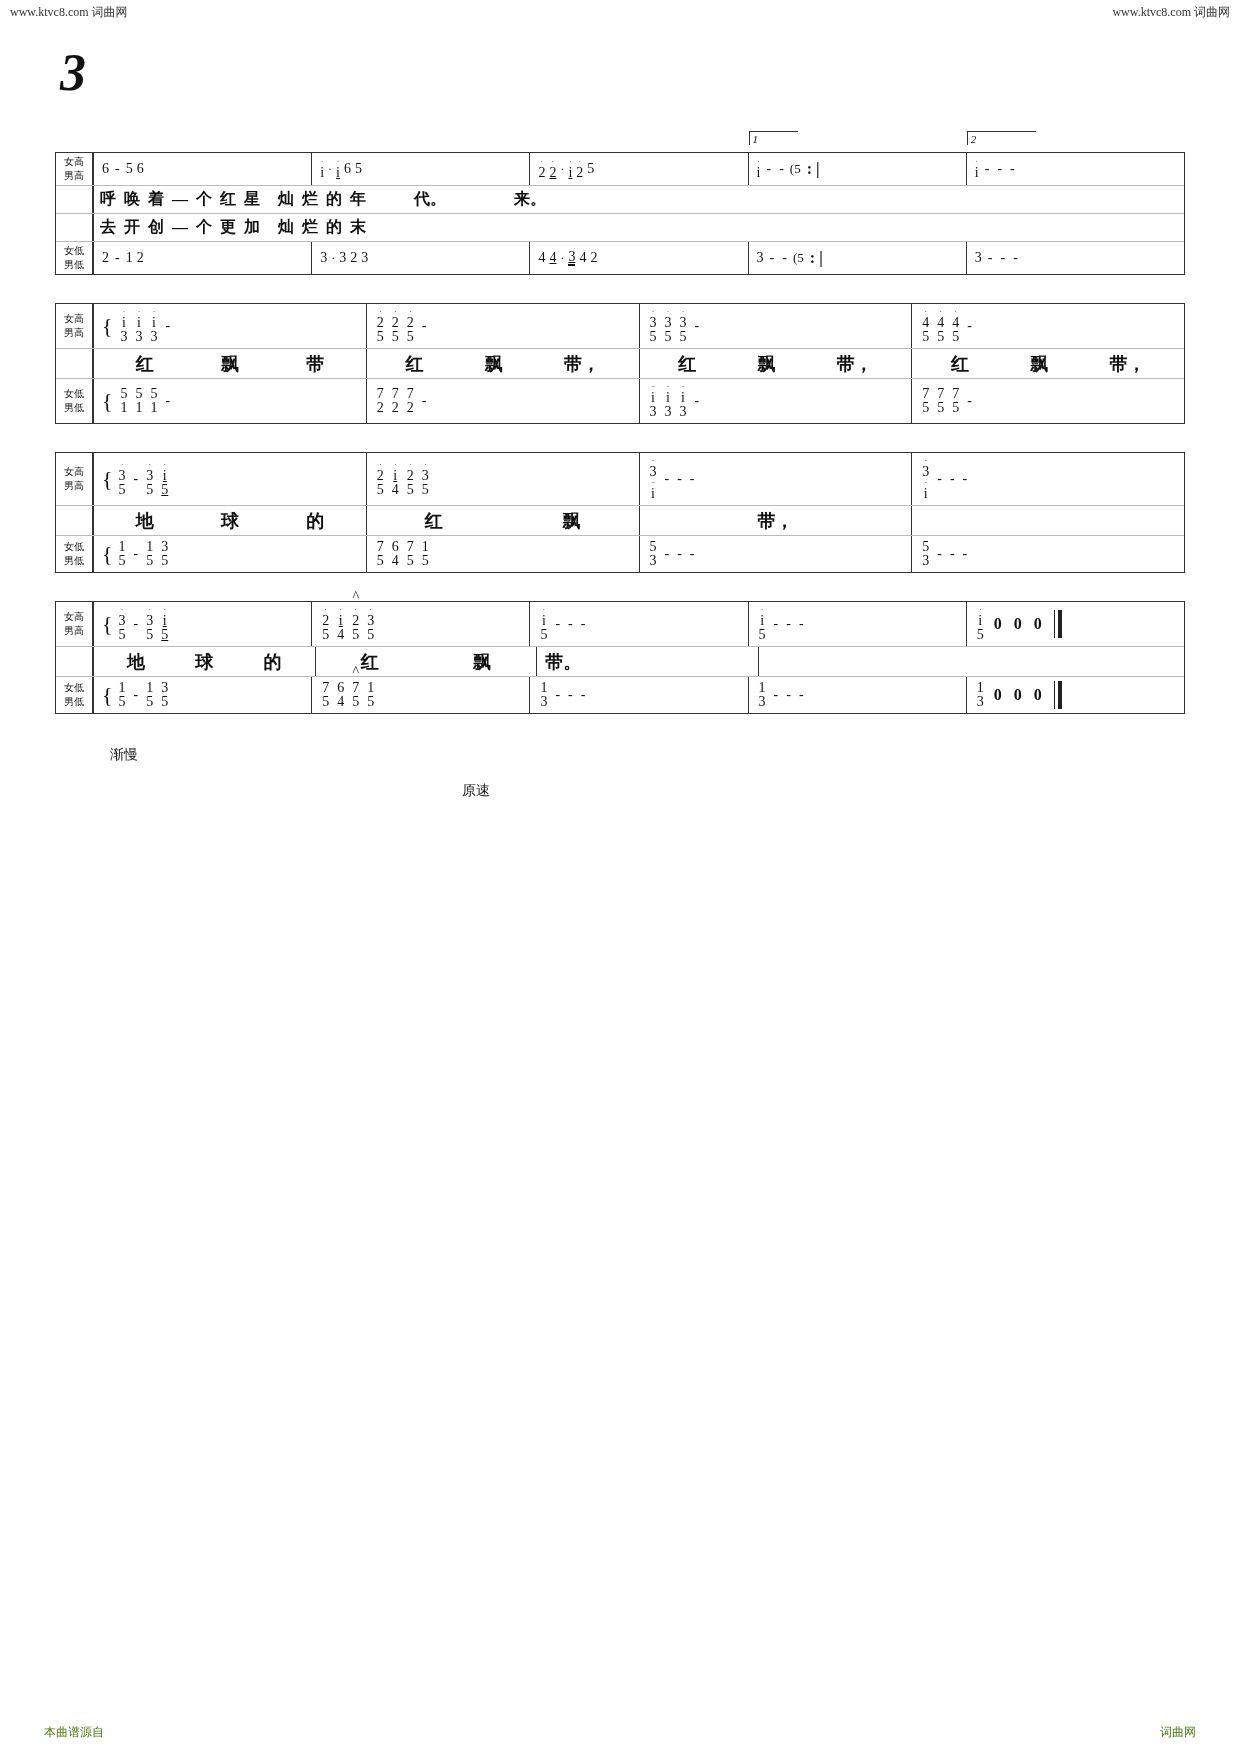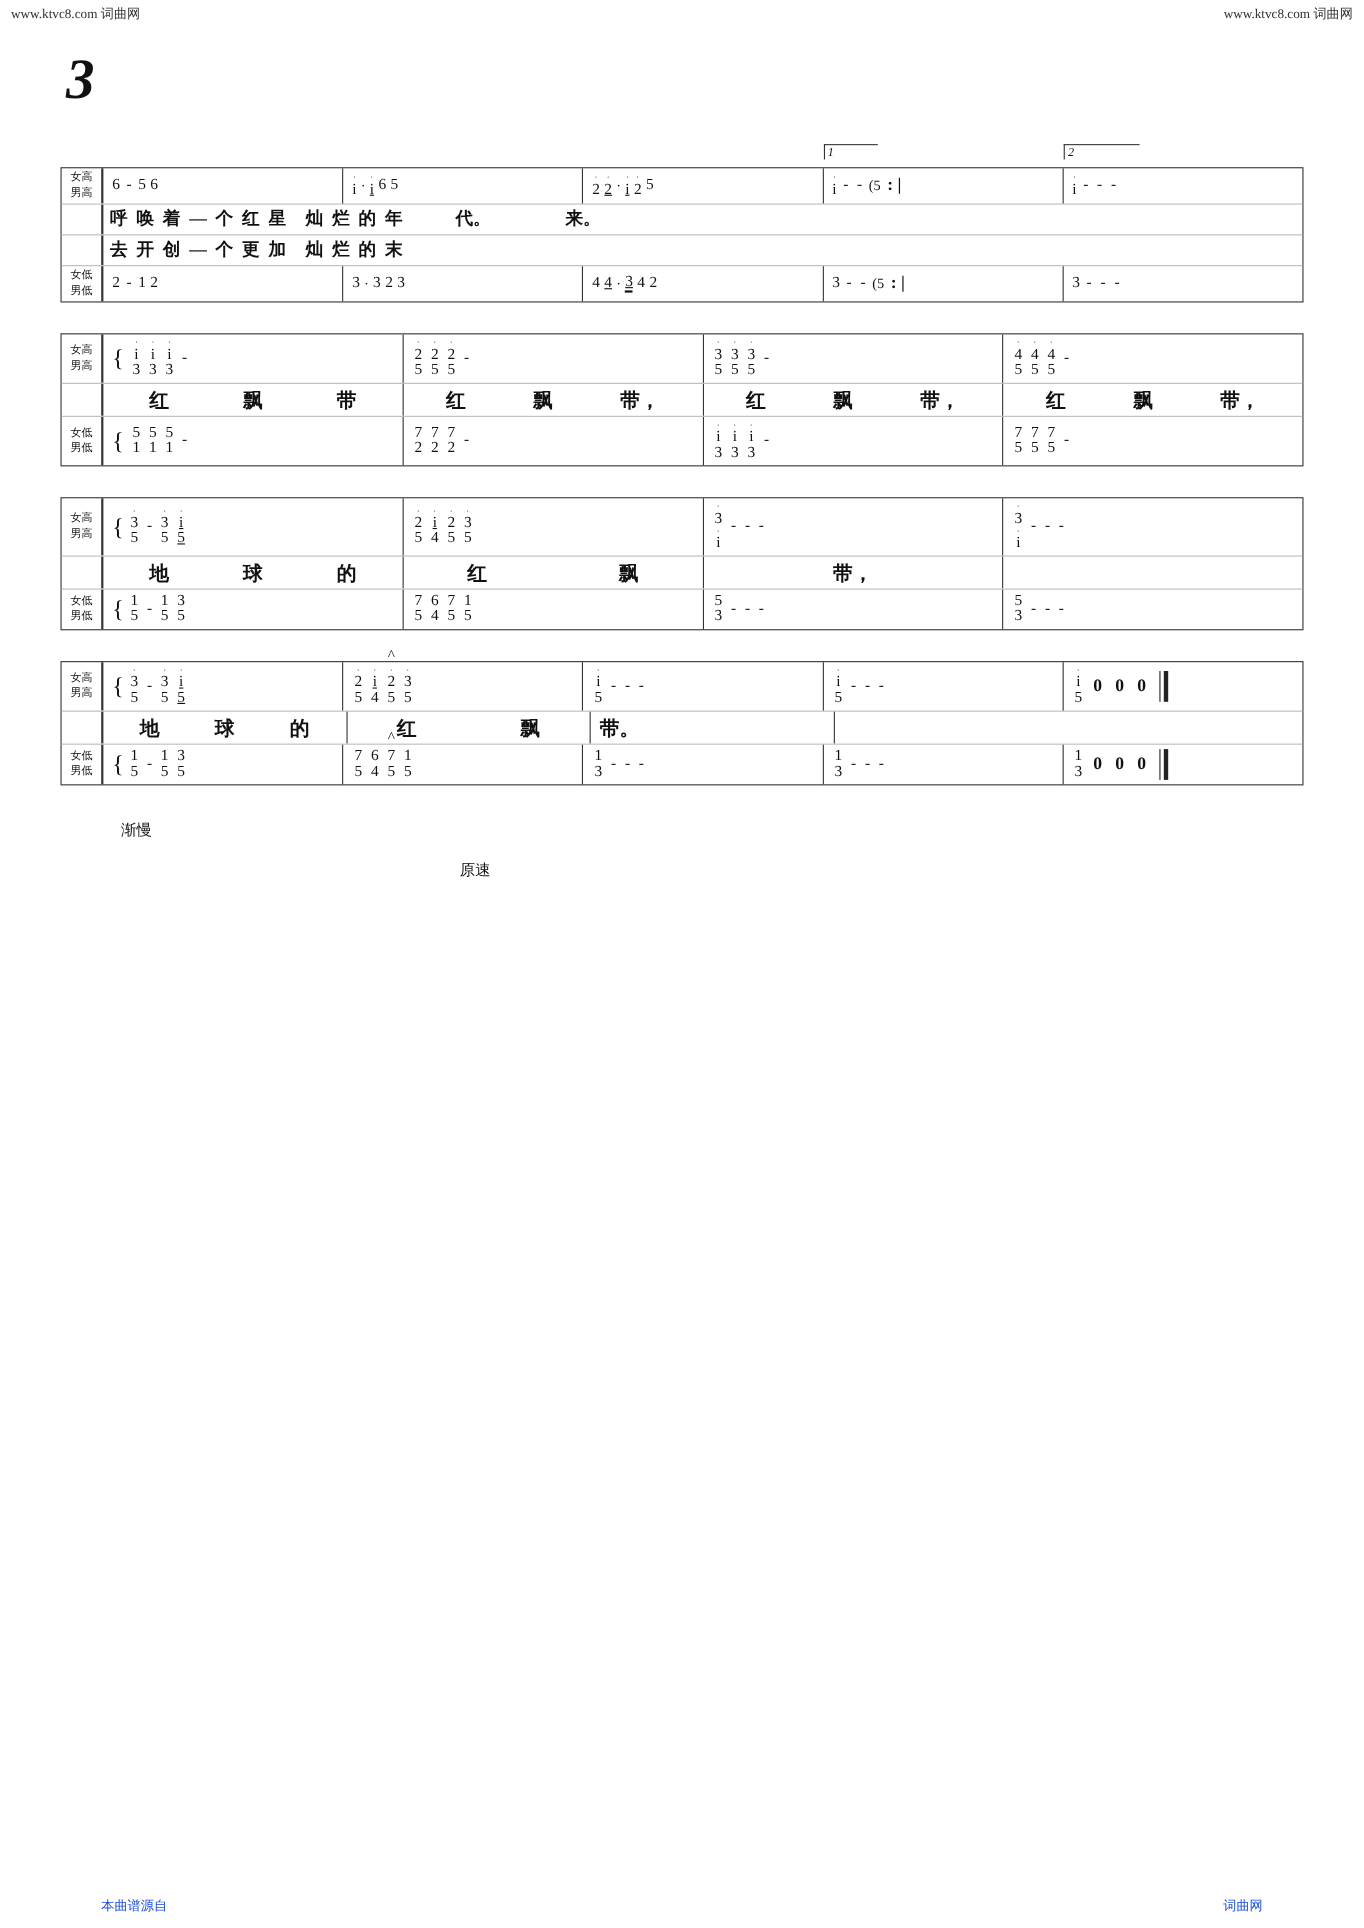--- a/index.html
+++ b/index.html
@@ -1154,23 +1154,23 @@
         <span style="display:inline-flex;height:28px;align-items:center;gap:3px;margin-left:4px;">
           <span style="display:inline-block;width:1.5px;height:100%;background:#222;"></span>
           <span style="display:inline-block;width:4px;height:100%;background:#222;"></span>
         </span>
       </div>
     </div>
   </div>
 
 </div>
 
-<div style="display:flex;gap:20px;padding:4px 55px;">
+<div style="display:flex;gap:64px;padding:4px 55px;">
   <span>渐慢</span>
   <span style="margin-left:260px;margin-top:36px;">原速</span>
 </div>
 
 </div>
 
-<div style="position:fixed;bottom:12px;left:0;right:0;display:flex;justify-content:space-between;padding:0 92px;font-size:12px;color:#1d4ed8;">
+<div style="position:fixed;bottom:12px;left:0;right:0;display:flex;justify-content:space-between;padding:0 44px;font-size:12px;color:#4d7c0f;">
   <span>本曲谱源自</span>
   <span>词曲网</span>
 </div>
 
 </body></html>

